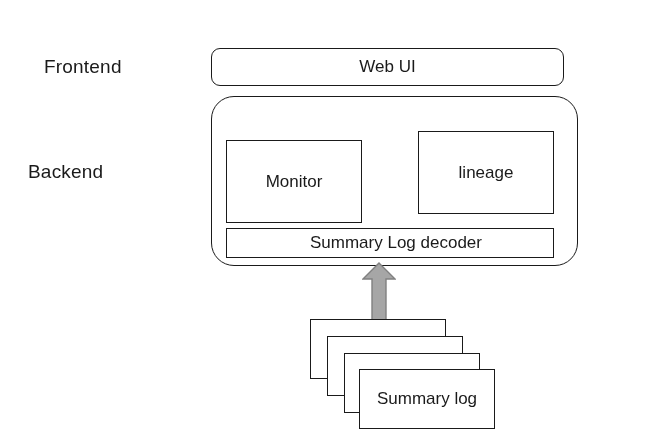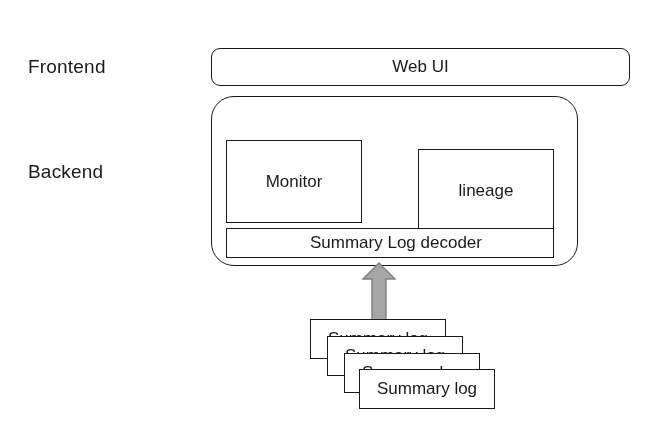--- a/index.html
+++ b/index.html
@@ -19,40 +19,40 @@
     overflow: hidden;
   }
   .tier-label {
     position: absolute;
     font-size: 19px;
     line-height: 22px;
     color: #1a1a1a;
     white-space: nowrap;
     letter-spacing: 0.2px;
   }
-  #label-frontend { left: 28px; top: 56px; }
+  #label-frontend { left: 44px; top: 56px; }
   #label-backend  { left: 28px; top: 161px; }
 
   .box {
     position: absolute;
     box-sizing: border-box;
     background: #ffffff;
     border: 1px solid #1a1a1a;
     display: flex;
     align-items: center;
     justify-content: center;
     font-size: 17px;
     color: #1a1a1a;
     white-space: nowrap;
   }
 
   #web-ui {
     left: 211px;
     top: 48px;
-    width: 419px;
+    width: 353px;
     height: 38px;
     border-radius: 9px;
   }
 
   #backend-container {
     position: absolute;
     box-sizing: border-box;
     left: 211px;
     top: 96px;
     width: 367px;
@@ -67,21 +67,20 @@
     top: 140px;
     width: 136px;
     height: 83px;
   }
 
   #lineage-box {
     left: 418px;
     top: 131px;
     width: 136px;
     height: 83px;
-    margin-top: 18px;
   }
 
   #decoder-box {
     left: 226px;
     top: 228px;
     width: 328px;
     height: 30px;
     padding-left: 12px;
   }
 
@@ -92,21 +91,21 @@
     top: 262px;
     width: 34px;
     height: 60px;
   }
 
   
   .log-card {
     position: absolute;
     box-sizing: border-box;
     width: 136px;
-    height: 40px;
+    height: 60px;
     background: #ffffff;
     border: 1px solid #1a1a1a;
     display: flex;
     align-items: center;
     justify-content: center;
     font-size: 17px;
     color: #1a1a1a;
     white-space: nowrap;
     overflow: hidden;
   }

